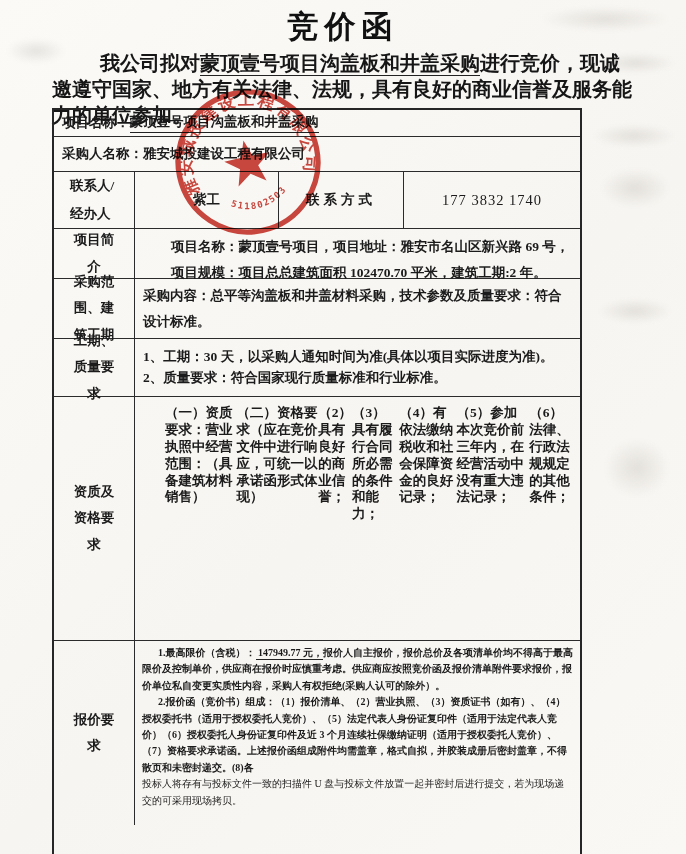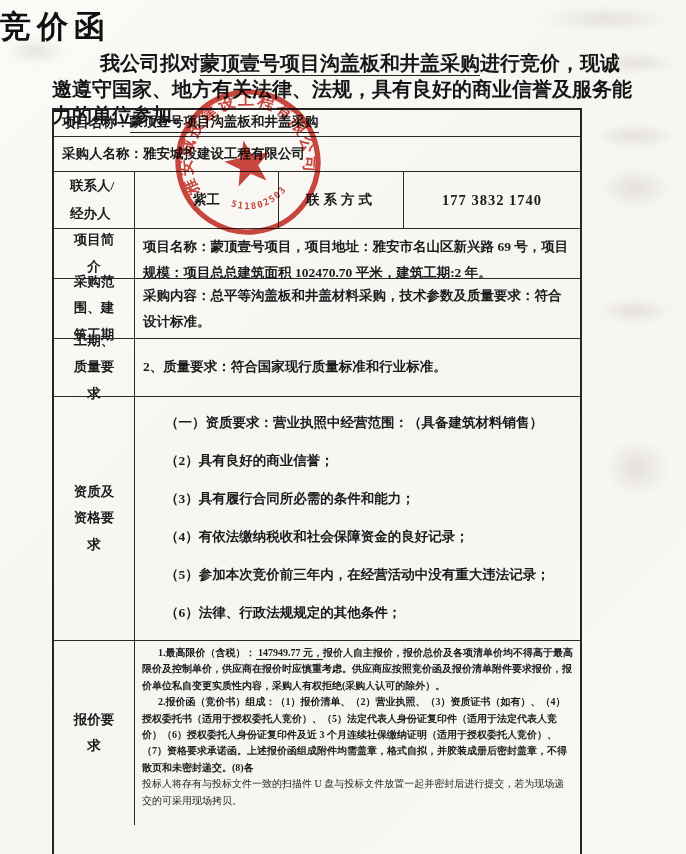--- a/index.html
+++ b/index.html
@@ -11,21 +11,21 @@
     position:relative;
     width:686px;height:854px;
     margin:0 auto;
     background:linear-gradient(135deg,#fbfaf7 0%,#f7f5f1 55%,#faf8f4 100%);
     overflow:hidden;
     color:#1b1b1b;
   }
   
   .doc-title{
     position:absolute;top:6px;left:0;width:100%;
-    text-align:left;
+    text-align:center;
     font-size:31px;font-weight:bold;
     letter-spacing:6px;
     color:#111;
   }
   .intro{
     position:absolute;top:50px;left:52px;width:580px;
     font-size:20px;font-weight:600;
     line-height:26px;
     text-indent:2.4em;
     color:#161616;
@@ -76,25 +76,25 @@
   }
   .method-cell{
     flex:0 0 125px;
     border-right:1px solid #2b2b2b;
     display:flex;align-items:center;justify-content:center;
     font-weight:bold;letter-spacing:4px;
   }
   .phone-cell{
     flex:1;
     display:flex;align-items:center;justify-content:center;
-    font-weight:700;font-size:14.5px;letter-spacing:1px;
+    font-weight:400;font-size:14.5px;letter-spacing:1px;
     font-family:"Liberation Serif","DejaVu Serif",serif;
   }
   .qual-list{
-    flex:1;display:flex;flex-direction:column;
+    flex:1;display:flex;flex-direction:row;
     justify-content:space-around;
     padding:8px 6px 8px 30px;
     font-weight:600;line-height:1.25;
   }
   .sched{line-height:1.55;}
   .send-time{line-height:1.18;font-size:13px;padding:2px 6px;}
   .quote-cc{
     flex:1;
     padding:4px 7px 0 7px;
     font-size:10px;line-height:16.4px;
@@ -155,39 +155,41 @@
 
     <div class="row" style="height:57px;">
       <div class="cell lc" style="text-align:left;justify-content:flex-start;line-height:2.1;">联系人/经办人</div>
       <div class="cell mid-cell">紫工</div>
       <div class="cell method-cell">联系方式</div>
       <div class="cell phone-cell">177 3832 1740</div>
     </div>
 
     <div class="row" style="height:50px;">
       <div class="cell lc">项目简介</div>
-      <div class="cell cc" style="display:block;padding-top:5px;">项目名称：蒙顶壹号项目，项目地址：雅安市名山区新兴路 69 号，项目规模：项目总总建筑面积 102470.70 平米，建筑工期:2 年。</div>
+      <div class="cell cc" style="display:block;padding-top:5px;margin-left:28px;">项目名称：蒙顶壹号项目，项目地址：雅安市名山区新兴路 69 号，项目规模：项目总总建筑面积 102470.70 平米，建筑工期:2 年。</div>
     </div>
 
     <div class="row" style="height:60px;">
       <div class="cell lc">采购范围、建筑工期</div>
       <div class="cell cc">采购内容：总平等沟盖板和井盖材料采购，技术参数及质量要求：符合设计标准。</div>
     </div>
 
     <div class="row" style="height:58px;">
       <div class="cell lc">工期、质量要求</div>
       <div class="cell cc sched">
+        <div>1、工期：30 天，以采购人通知时间为准(具体以项目实际进度为准)。</div>
         <div>2、质量要求：符合国家现行质量标准和行业标准。</div>
       </div>
     </div>
 
     <div class="row" style="height:244px;">
       <div class="cell lc">资质及资格要求</div>
       <div class="cell qual-list">
         <div>（一）资质要求：营业执照中经营范围：（具备建筑材料销售）</div>
+        <div>（二）资格要求（应在竞价文件中进行响应，可统一以承诺函形式体现）</div>
         <div>（2）具有良好的商业信誉；</div>
         <div>（3）具有履行合同所必需的条件和能力；</div>
         <div>（4）有依法缴纳税收和社会保障资金的良好记录；</div>
         <div>（5）参加本次竞价前三年内，在经营活动中没有重大违法记录；</div>
         <div>（6）法律、行政法规规定的其他条件；</div>
       </div>
     </div>
 
 
     <div class="row" style="height:185px;">

